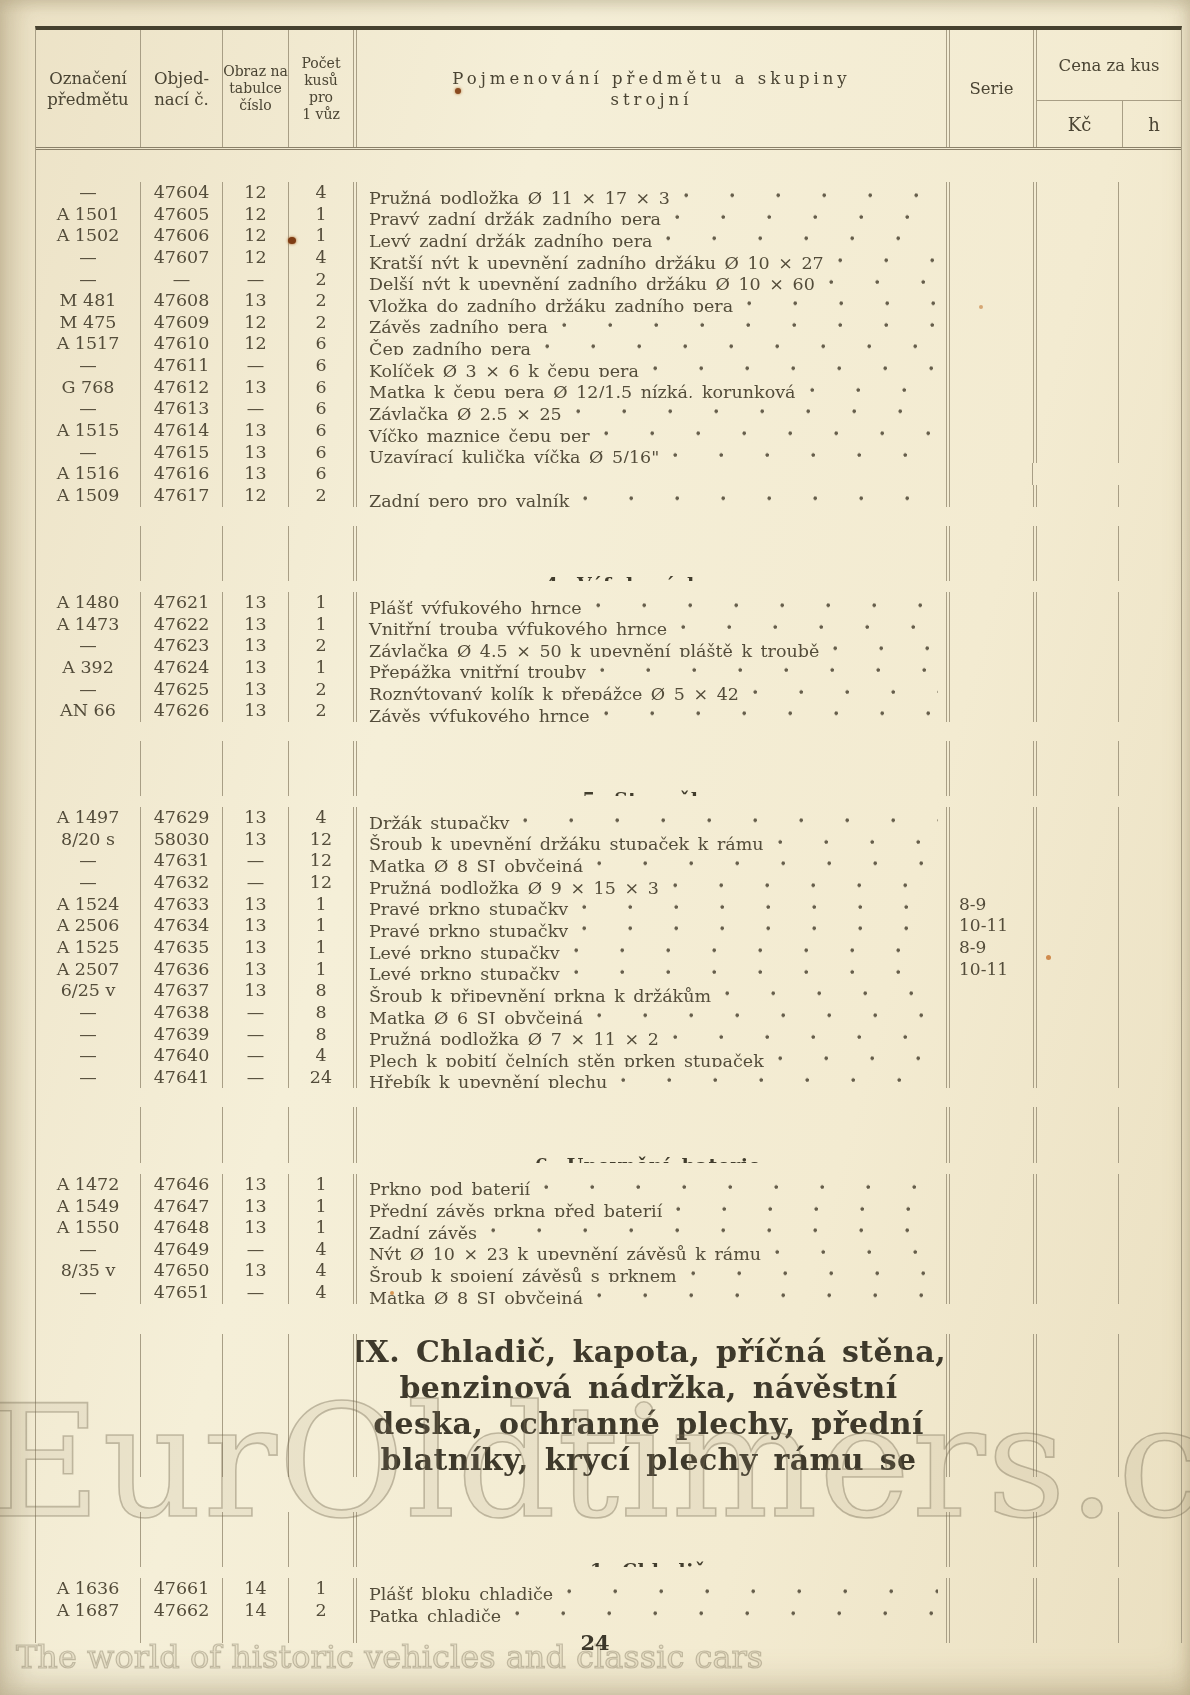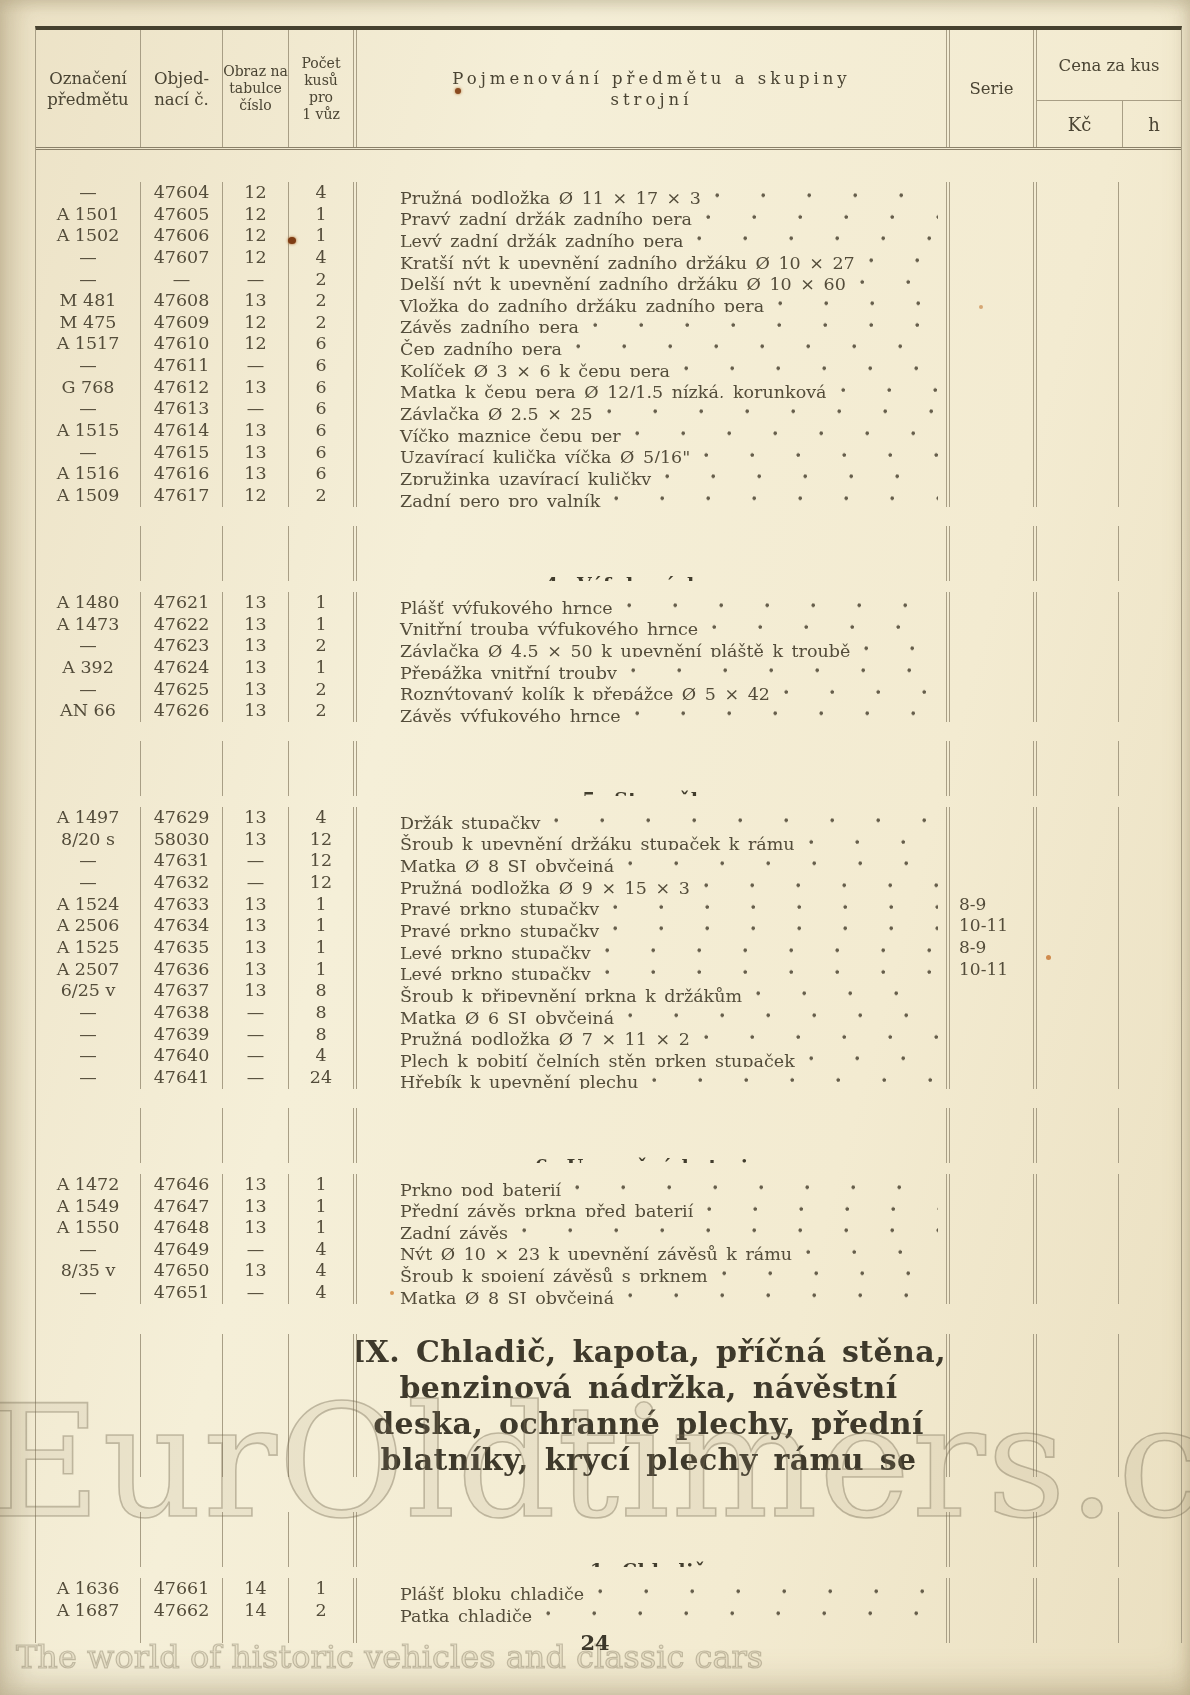--- a/index.html
+++ b/index.html
@@ -33,21 +33,21 @@
   .price-sub .sub.kc{border-right:1px solid #a89e85;}
   
   .tbody{flex:1;display:flex;flex-direction:column;padding-top:32px;overflow:hidden;}
   .row{display:grid;grid-template-columns:105px 82px 66px 64px 593px 87px 86px 62px;min-height:21.6px;}
   .row.fill{flex:1;}
   .cell{overflow:hidden;font-size:17.5px;line-height:21.6px;color:#534c3a;}
   .cell.c1,.cell.c2,.cell.c3,.cell.c4{text-align:center;}
   .cell.c1{border-right:1px solid #a89e85;}
   .cell.c2{border-right:1px solid #a89e85;}
   .cell.c3{border-right:1px solid #a89e85;}
-  .cell.c5{border-left:4px double #a89e85;display:flex;align-items:baseline;padding-left:43px;white-space:nowrap;}
+  .cell.c5{border-left:4px double #a89e85;display:flex;align-items:baseline;padding-left:12px;white-space:nowrap;}
   .cell.c6{border-left:4px double #a89e85;padding-left:9px;font-size:17px;}
   .cell.c7{border-left:4px double #a89e85;border-right:1px solid #a89e85;}
   .nm{word-spacing:3px;}
   .leader{flex:1;height:21.6px;margin:0 8px 0 14px;min-width:0;
     background-image:radial-gradient(circle at 2.2px 13px,rgba(86,78,60,.9) 1.5px,transparent 2.1px);
     background-size:46px 21.6px;background-repeat:repeat-x;}
   .row.section{padding:19px 0 11px;}
   .row.section .cell.c5{justify-content:center;padding-left:0;}
   .sec{font-weight:bold;font-size:19px;color:#423d2d;letter-spacing:.5px;word-spacing:4px;margin-top:48px;}
   .row.heading{padding:30px 0 16px;}
@@ -279,24 +279,20 @@
           </div>
           <div class="cell c6"></div>
           <div class="cell c7"></div>
           <div class="cell c8"></div>
         </div>
         <div class="row row">
           <div class="cell c1"><span>A 1516</span></div>
           <div class="cell c2"><span>47616</span></div>
           <div class="cell c3"><span>13</span></div>
           <div class="cell c4"><span>6</span></div>
-          <div class="cell c5">
-            <span class="nm">Zpružinka uzavírací kuličky</span>
-            <span class="leader"></span>
-          </div>
           <div class="cell c6"></div>
           <div class="cell c7"></div>
           <div class="cell c8"></div>
         </div>
         <div class="row row">
           <div class="cell c1"><span>A 1509</span></div>
           <div class="cell c2"><span>47617</span></div>
           <div class="cell c3"><span>12</span></div>
           <div class="cell c4"><span>2</span></div>
           <div class="cell c5">

